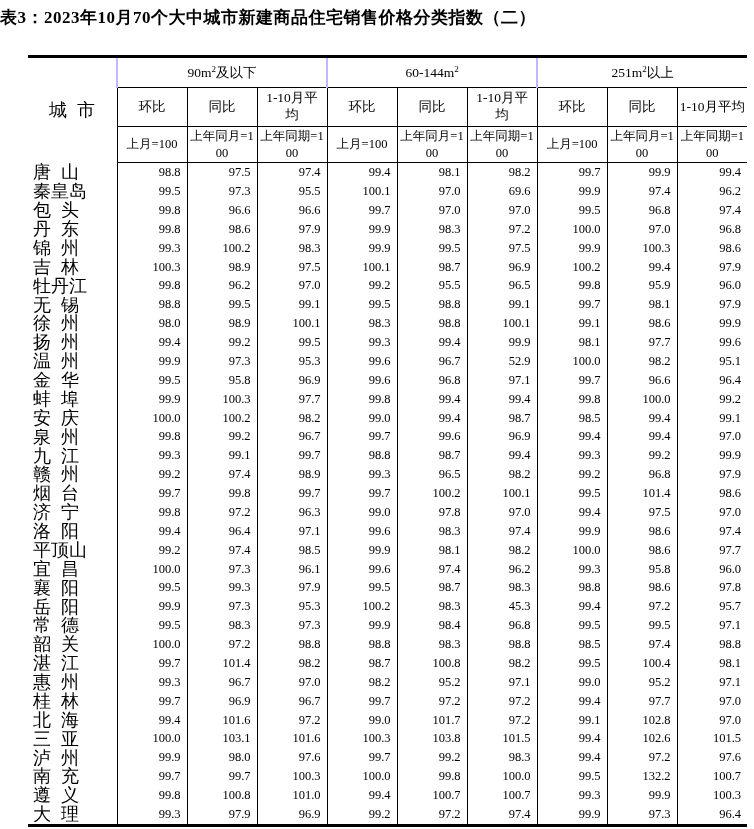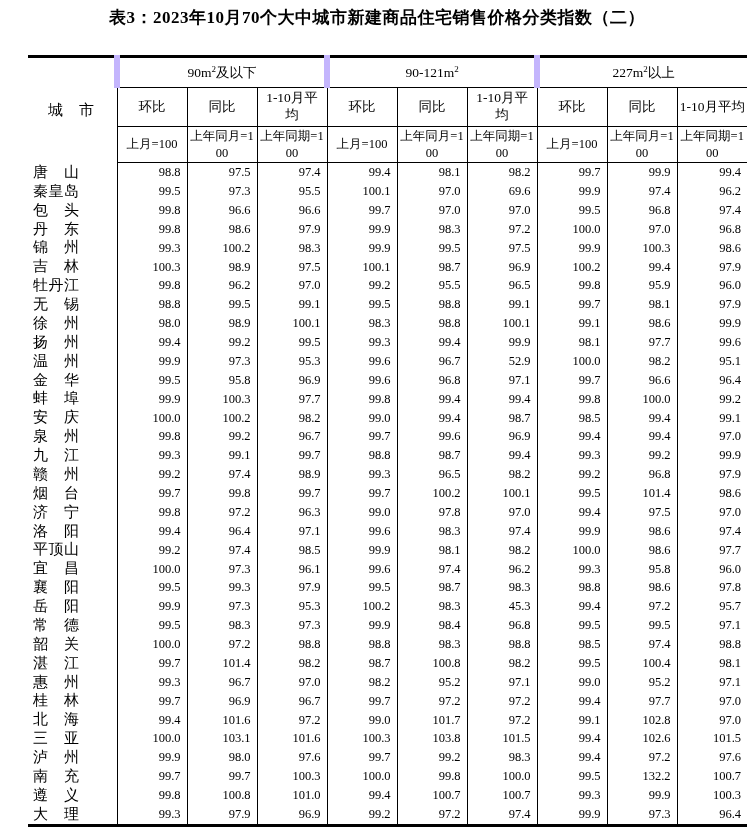--- a/index.html
+++ b/index.html
@@ -3,35 +3,35 @@
 <meta charset="utf-8">
 <style>
   html,body{margin:0;padding:0;}
   body{
     width:754px;height:829px;position:relative;overflow:hidden;
     background:#ffffff;color:#000;
     font-family:"Liberation Serif","DejaVu Serif",serif;
   }
   .doc-title{
     position:absolute;top:6px;left:0;width:754px;
-    text-align:center;font-size:17px;font-weight:bold;letter-spacing:0.5px;
+    text-align:left;font-size:17px;font-weight:bold;letter-spacing:0.5px;
   }
   table.price-table{
     position:absolute;top:55px;left:28px;width:719px;
     border-collapse:collapse;table-layout:fixed;
     border-top:3px solid #000;border-bottom:3px solid #000;
   }
   col.c-city{width:89px}
   col.c-val{width:70px}
   th{font-weight:normal;padding:0;text-align:center;vertical-align:middle;}
   th.city-head{
     border-right:1px solid #000;font-size:13.5px;
   }
   th.group-head{
-    border-left:6px solid #c4b5fd;border-bottom:1px solid #000;
+    border-left:2px solid #c4b5fd;border-bottom:1px solid #000;
     height:29px;font-size:13.5px;
   }
   th.metric-head{
     border-left:1px solid #000;border-bottom:1px solid #000;
     height:38px;font-size:13.5px;line-height:1.25;
     padding:0 2px;
   }
   th.base-head{
     border-left:1px solid #000;border-bottom:1px solid #000;
     height:35px;font-size:12.5px;line-height:1.3;
@@ -41,21 +41,21 @@
   .sup{font-size:9px;vertical-align:super;line-height:0;}
   tbody td{
     border-left:1px solid #000;height:18.89px;
     font-size:12.5px;text-align:right;padding:0 6px 0 0;
     line-height:1;vertical-align:middle;white-space:nowrap;
   }
   tbody td.city-cell{
     border-left:none;text-align:left;padding:0 0 0 5px;
   }
   .cname{
-    display:inline-block;width:46px;font-size:15px;
+    display:inline-block;width:46px;font-size:18px;
     text-align:justify;text-align-last:justify;
   }
 </style>
 </head>
 <body>
 
 <div class="doc-title">表3：2023年10月70个大中城市新建商品住宅销售价格分类指数（二）</div>
 
 <table class="price-table">
   <colgroup>
@@ -69,22 +69,22 @@
     <col class="c-val">
       <col class="c-val">
       <col class="c-val">
   </colgroup>
   <thead>
     <tr>
       <th class="city-head" rowspan="3">
         <span class="cname">城市</span>
       </th>
       <th class="group-head" colspan="3"><span>90m</span><span class="sup">2</span><span>及以下</span></th>
-      <th class="group-head" colspan="3"><span>90-121m</span><span class="sup">2</span><span></span></th>
-      <th class="group-head" colspan="3"><span>227m</span><span class="sup">2</span><span>以上</span></th>
+      <th class="group-head" colspan="3"><span>60-144m</span><span class="sup">2</span><span></span></th>
+      <th class="group-head" colspan="3"><span>251m</span><span class="sup">2</span><span>以上</span></th>
     </tr>
     <tr>
       <th class="metric-head">环比</th>
       <th class="metric-head">同比</th>
       <th class="metric-head">1-10月平均</th>
       <th class="metric-head">环比</th>
       <th class="metric-head">同比</th>
       <th class="metric-head">1-10月平均</th>
       <th class="metric-head">环比</th>
       <th class="metric-head">同比</th>

